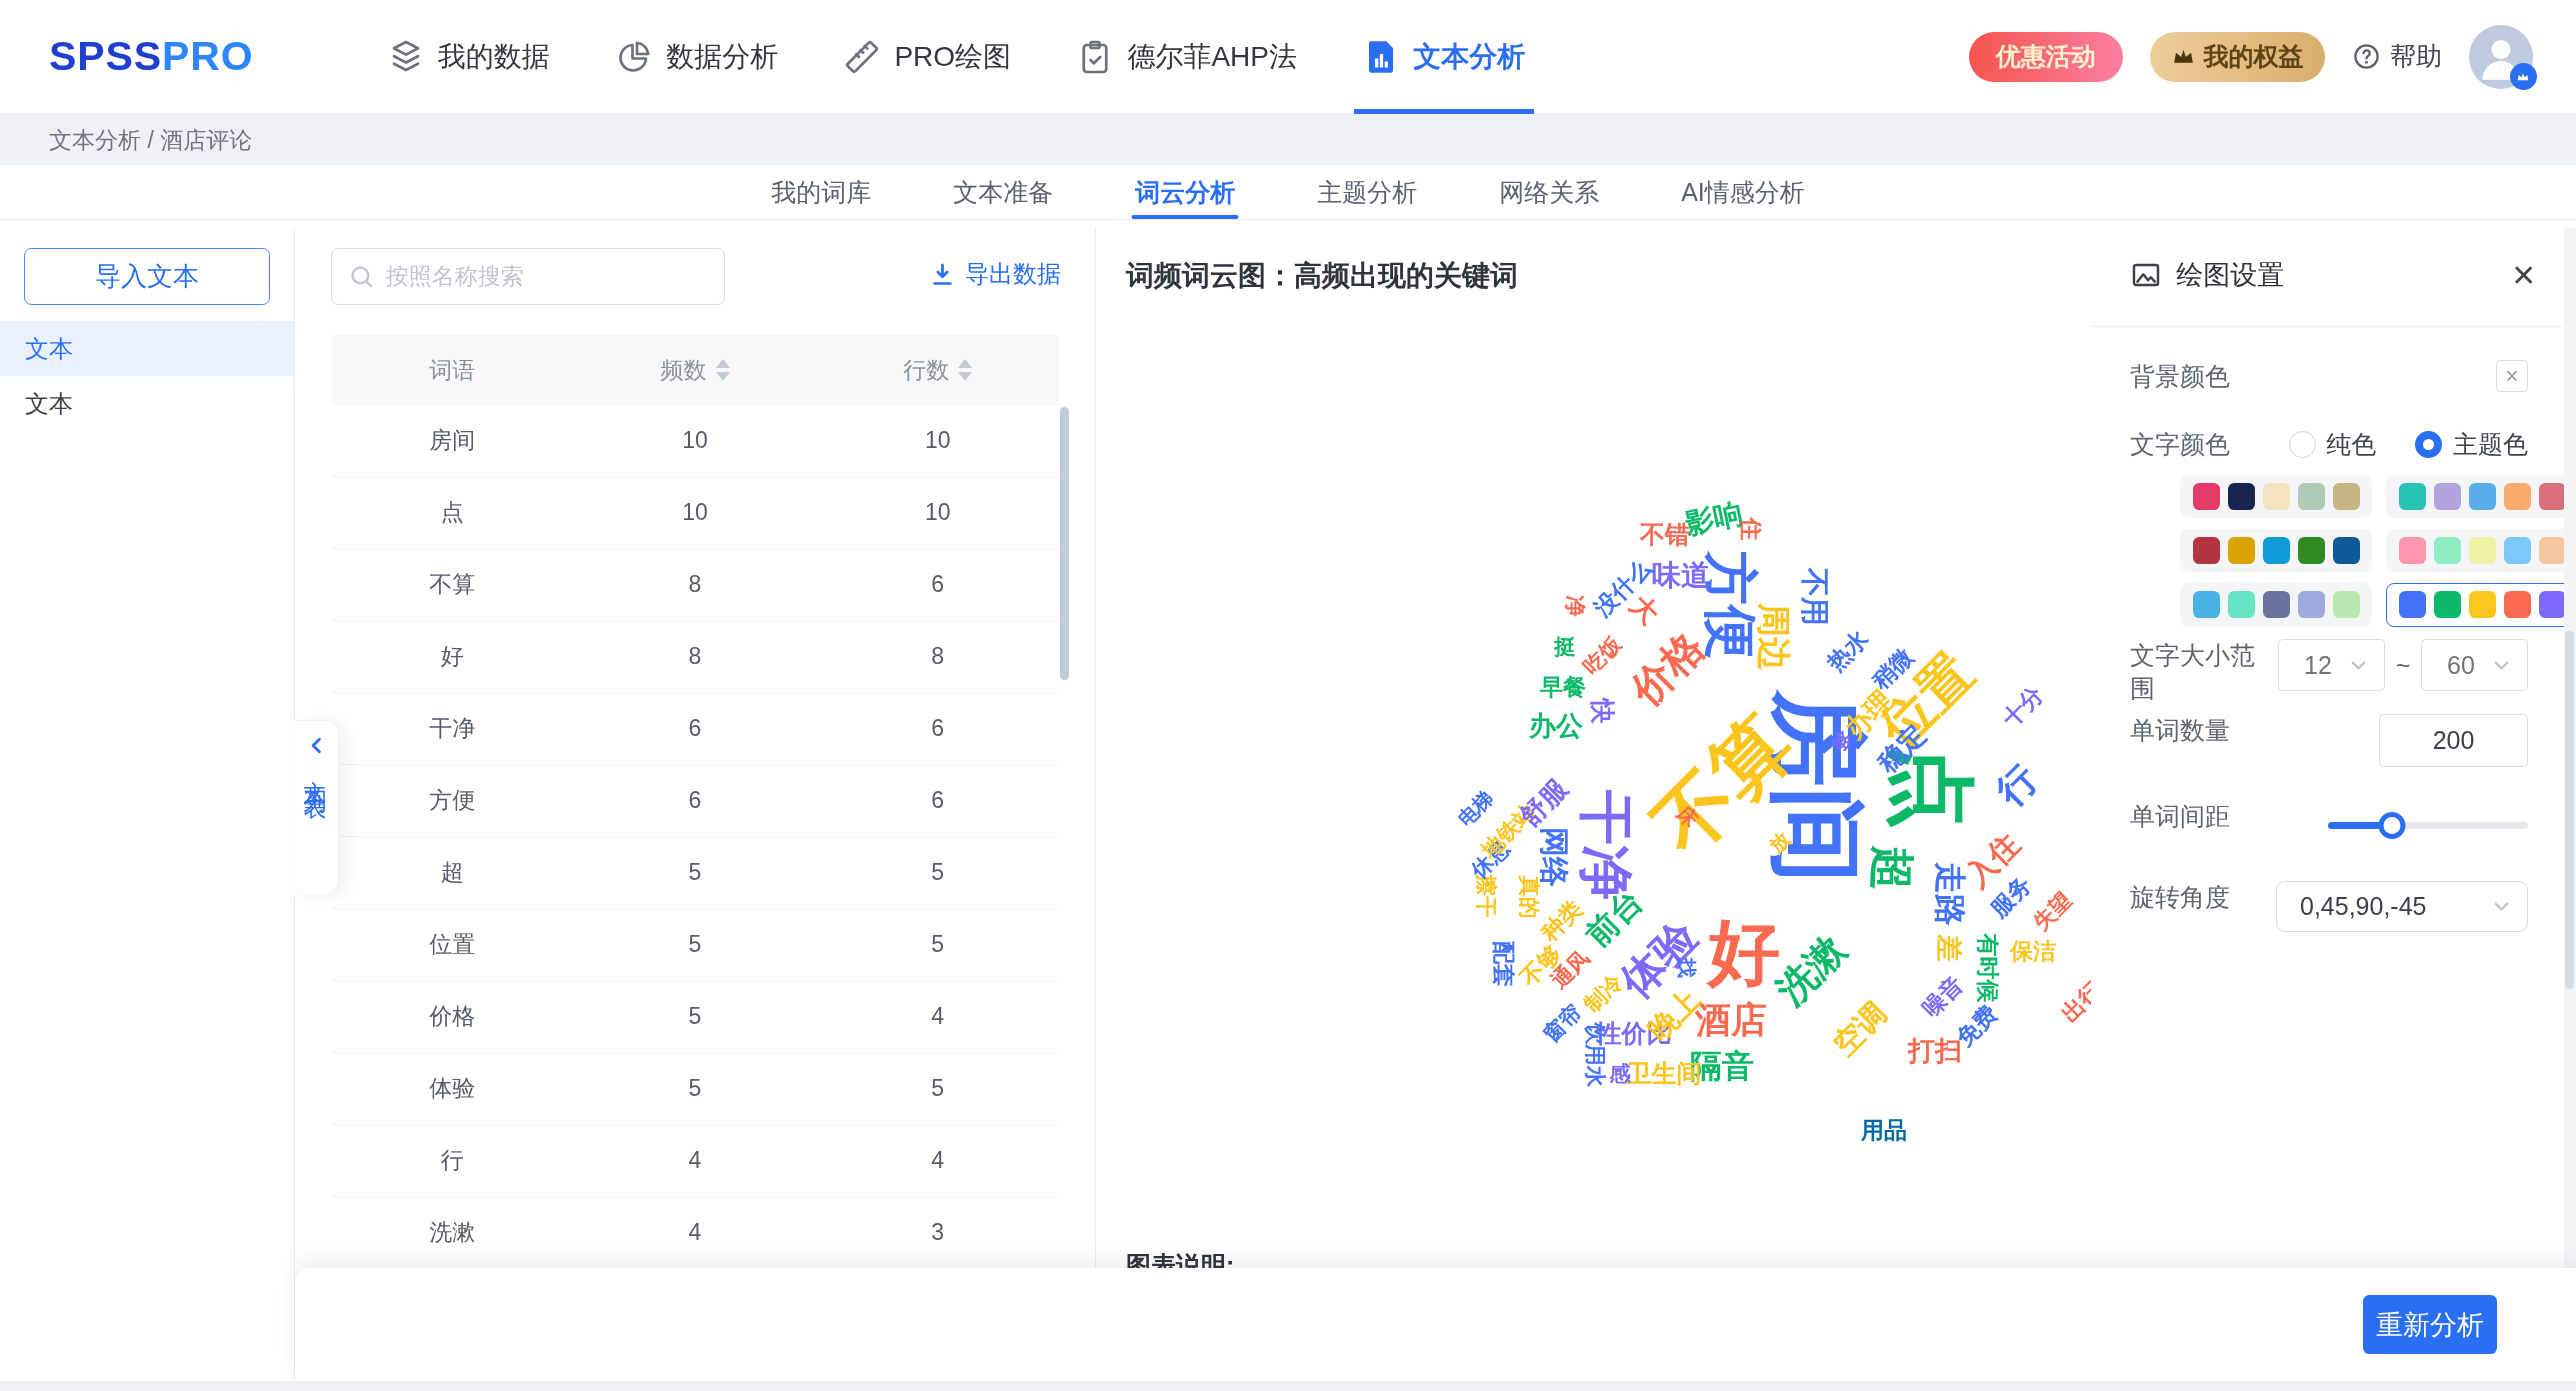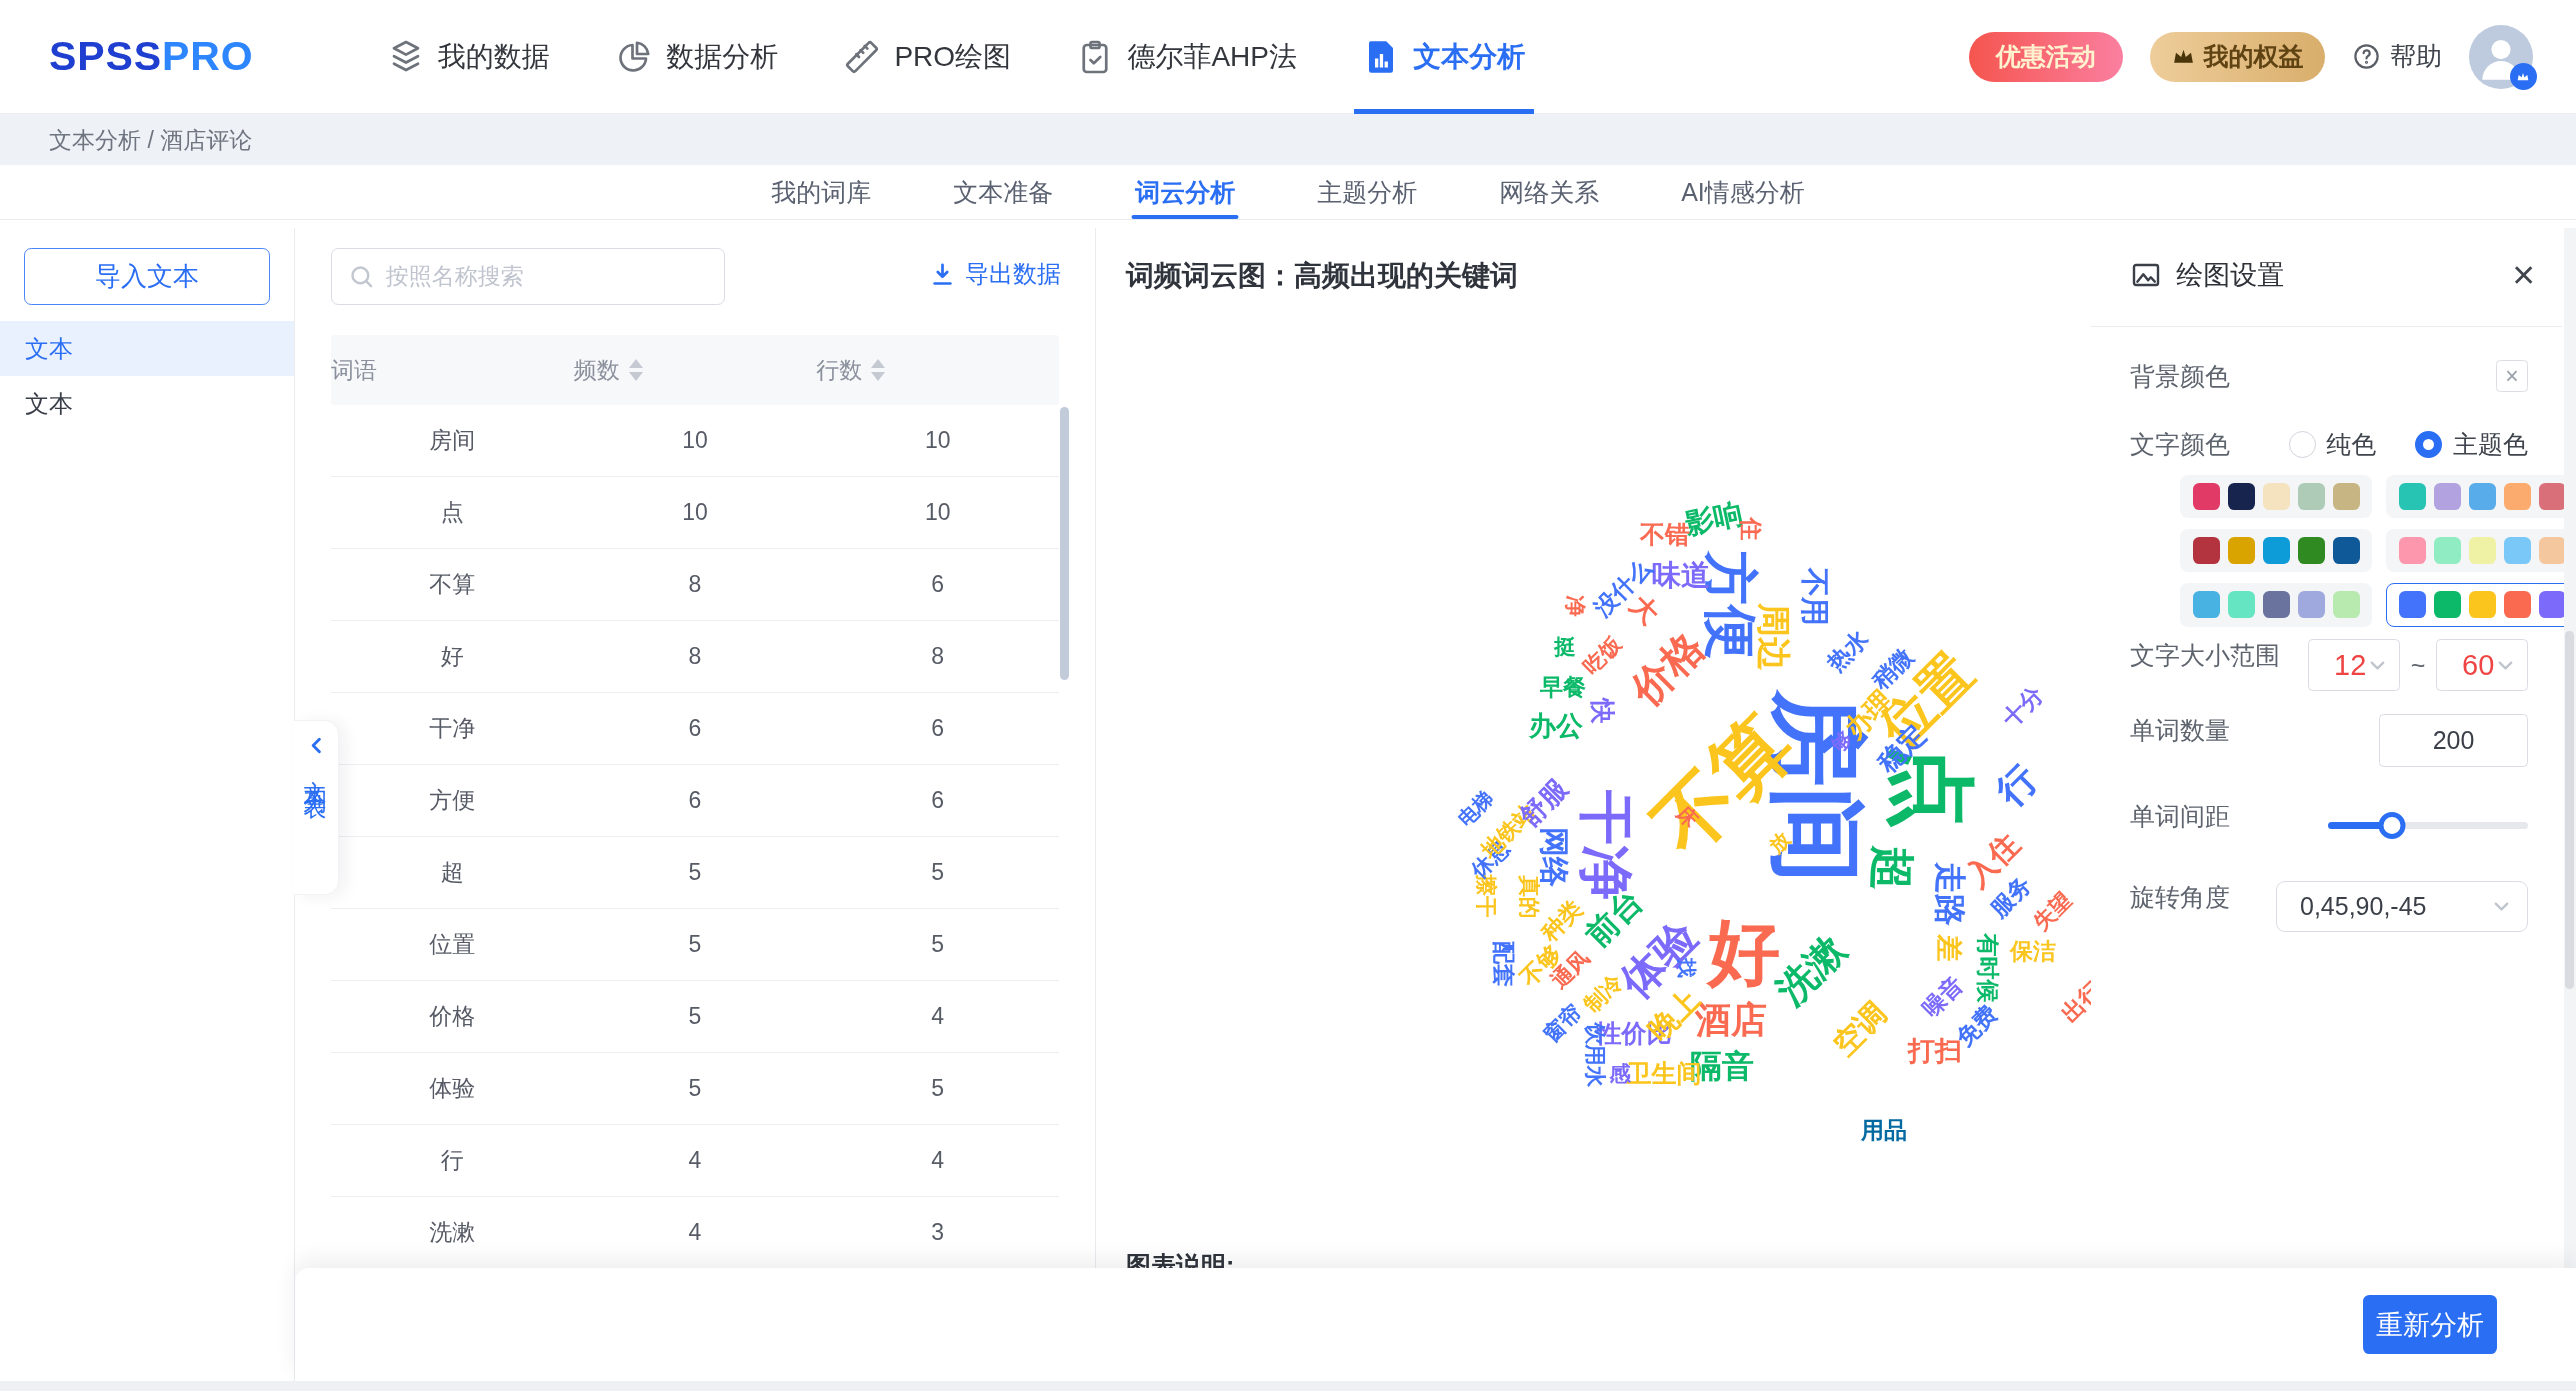--- a/index.html
+++ b/index.html
@@ -60,21 +60,21 @@
   .search-box{position:absolute;left:36px;top:19.7px;width:394px;height:57px;border:0.9px solid #D9DCE3;border-radius:7.2px;
               display:flex;align-items:center;padding:0 16px;gap:10.7px;background:#fff}
   .search-box svg{width:27px;height:27px;stroke:#C2C7D0;fill:none;stroke-width:2.2;stroke-linecap:round;flex:none}
   .search-box input{border:none;outline:none;flex:1;font-size:23px;color:#33363C;font-family:inherit;min-width:0}
   .search-box input::placeholder{color:#BFC4CE}
   .export-link{position:absolute;right:34px;top:30px;display:flex;align-items:center;gap:9px;
                color:#2A6EF4;font-size:24px;cursor:pointer}
   .export-link svg{width:27px;height:27px;stroke:#2A6EF4;fill:none;stroke-width:2.4;stroke-linecap:round;stroke-linejoin:round}
   .word-table{position:absolute;left:36px;right:36px;top:107px;bottom:9px;overflow:hidden}
   .t-head{display:flex;height:70px;background:#F7F8FA;border-radius:3.6px;align-items:center;color:#8A909C;font-size:23px}
-  .t-col{flex:1;display:flex;align-items:center;justify-content:flex-start;gap:9px}
+  .t-col{flex:1;display:flex;align-items:center;justify-content:center;gap:9px}
   .sorter{display:inline-flex;flex-direction:column;gap:4.5px;cursor:pointer}
   .sorter i{width:0;height:0;border-left:7.2px solid transparent;border-right:7.2px solid transparent;display:block}
   .sorter .up{border-bottom:9px solid #C5C9D2}
   .sorter .down{border-top:9px solid #C5C9D2}
   .t-row{display:flex;height:72px;align-items:center;border-bottom:0.9px solid #EDEFF3;font-size:23px;color:#565B66;cursor:default}
   .t-cell{flex:1;text-align:center}
   .tbl-scroll{position:absolute;right:26px;top:179px;width:9px;height:273px;border-radius:4.5px;background:#C2CBDA;cursor:pointer}
 
   
   .chart-panel{position:absolute;left:1096px;top:0;width:996px;height:100%;border-right:0.9px solid #E9EBEF;overflow:hidden}
@@ -99,22 +99,22 @@
   .radio-group{margin-left:auto;display:flex;align-items:center;gap:39px}
   .radio-opt{display:flex;align-items:center;gap:10.7px;font-size:25px;color:#3F444D;cursor:pointer}
   .radio{width:27px;height:27px;border-radius:50%;border:1.8px solid #D0D4DB;background:#fff}
   .radio.on{border:8px solid #2A6EF4}
   .palette-grid{position:absolute;left:89px;right:48px;top:247px;display:grid;
                 grid-template-columns:1fr 1fr;gap:10.7px 14.3px}
   .pal-group{background:#F4F5F7;border:1.8px solid transparent;border-radius:8px;padding:7.2px 11.6px;display:flex;gap:8px;cursor:pointer}
   .pal-group.selected{background:#fff;border-color:#2A6EF4}
   .swatch{width:27px;height:27px;border-radius:6.3px}
   .row-fontsize{top:411px;height:52px}
-  .mini-select{width:92px;height:52px;border:0.9px solid #D9DCE3;border-radius:4.5px;display:flex;align-items:center;
-               justify-content:space-between;padding:0 14.3px 0 25px;font-size:29px;color:#ef4444;cursor:pointer;background:#fff}
+  .mini-select{width:107px;height:52px;border:0.9px solid #D9DCE3;border-radius:4.5px;display:flex;align-items:center;
+               justify-content:space-between;padding:0 14.3px 0 25px;font-size:25px;color:#737373;cursor:pointer;background:#fff}
   .mini-select svg,.wide-select svg{width:23px;height:23px;stroke:#C0C4CC;fill:none;stroke-width:2.4;stroke-linecap:round;stroke-linejoin:round;flex:none}
   .fs-group{margin-left:auto;display:flex;align-items:center;gap:10.7px;font-size:25px;color:#5E646E}
   .row-wordcount{top:486px;height:53px}
   .num-input{margin-left:auto;width:149px;height:53px;border:0.9px solid #D9DCE3;border-radius:4.5px;font-size:25px;
              color:#3A3F48;text-align:center;outline:none;font-family:inherit;background:#fff}
   .row-wordgap{top:572px;height:50px}
   .slider{margin-left:auto;position:relative;width:200px;height:50px;cursor:pointer}
   .slider .track{position:absolute;left:0;right:0;top:21.5px;height:7.2px;border-radius:3.6px;background:#E6E8EB}
   .slider .fill{position:absolute;left:0;top:21.5px;height:7.2px;border-radius:3.6px;background:#2A6EF4}
   .slider .thumb{position:absolute;top:11.6px;width:27px;height:27px;border-radius:50%;background:#fff;

